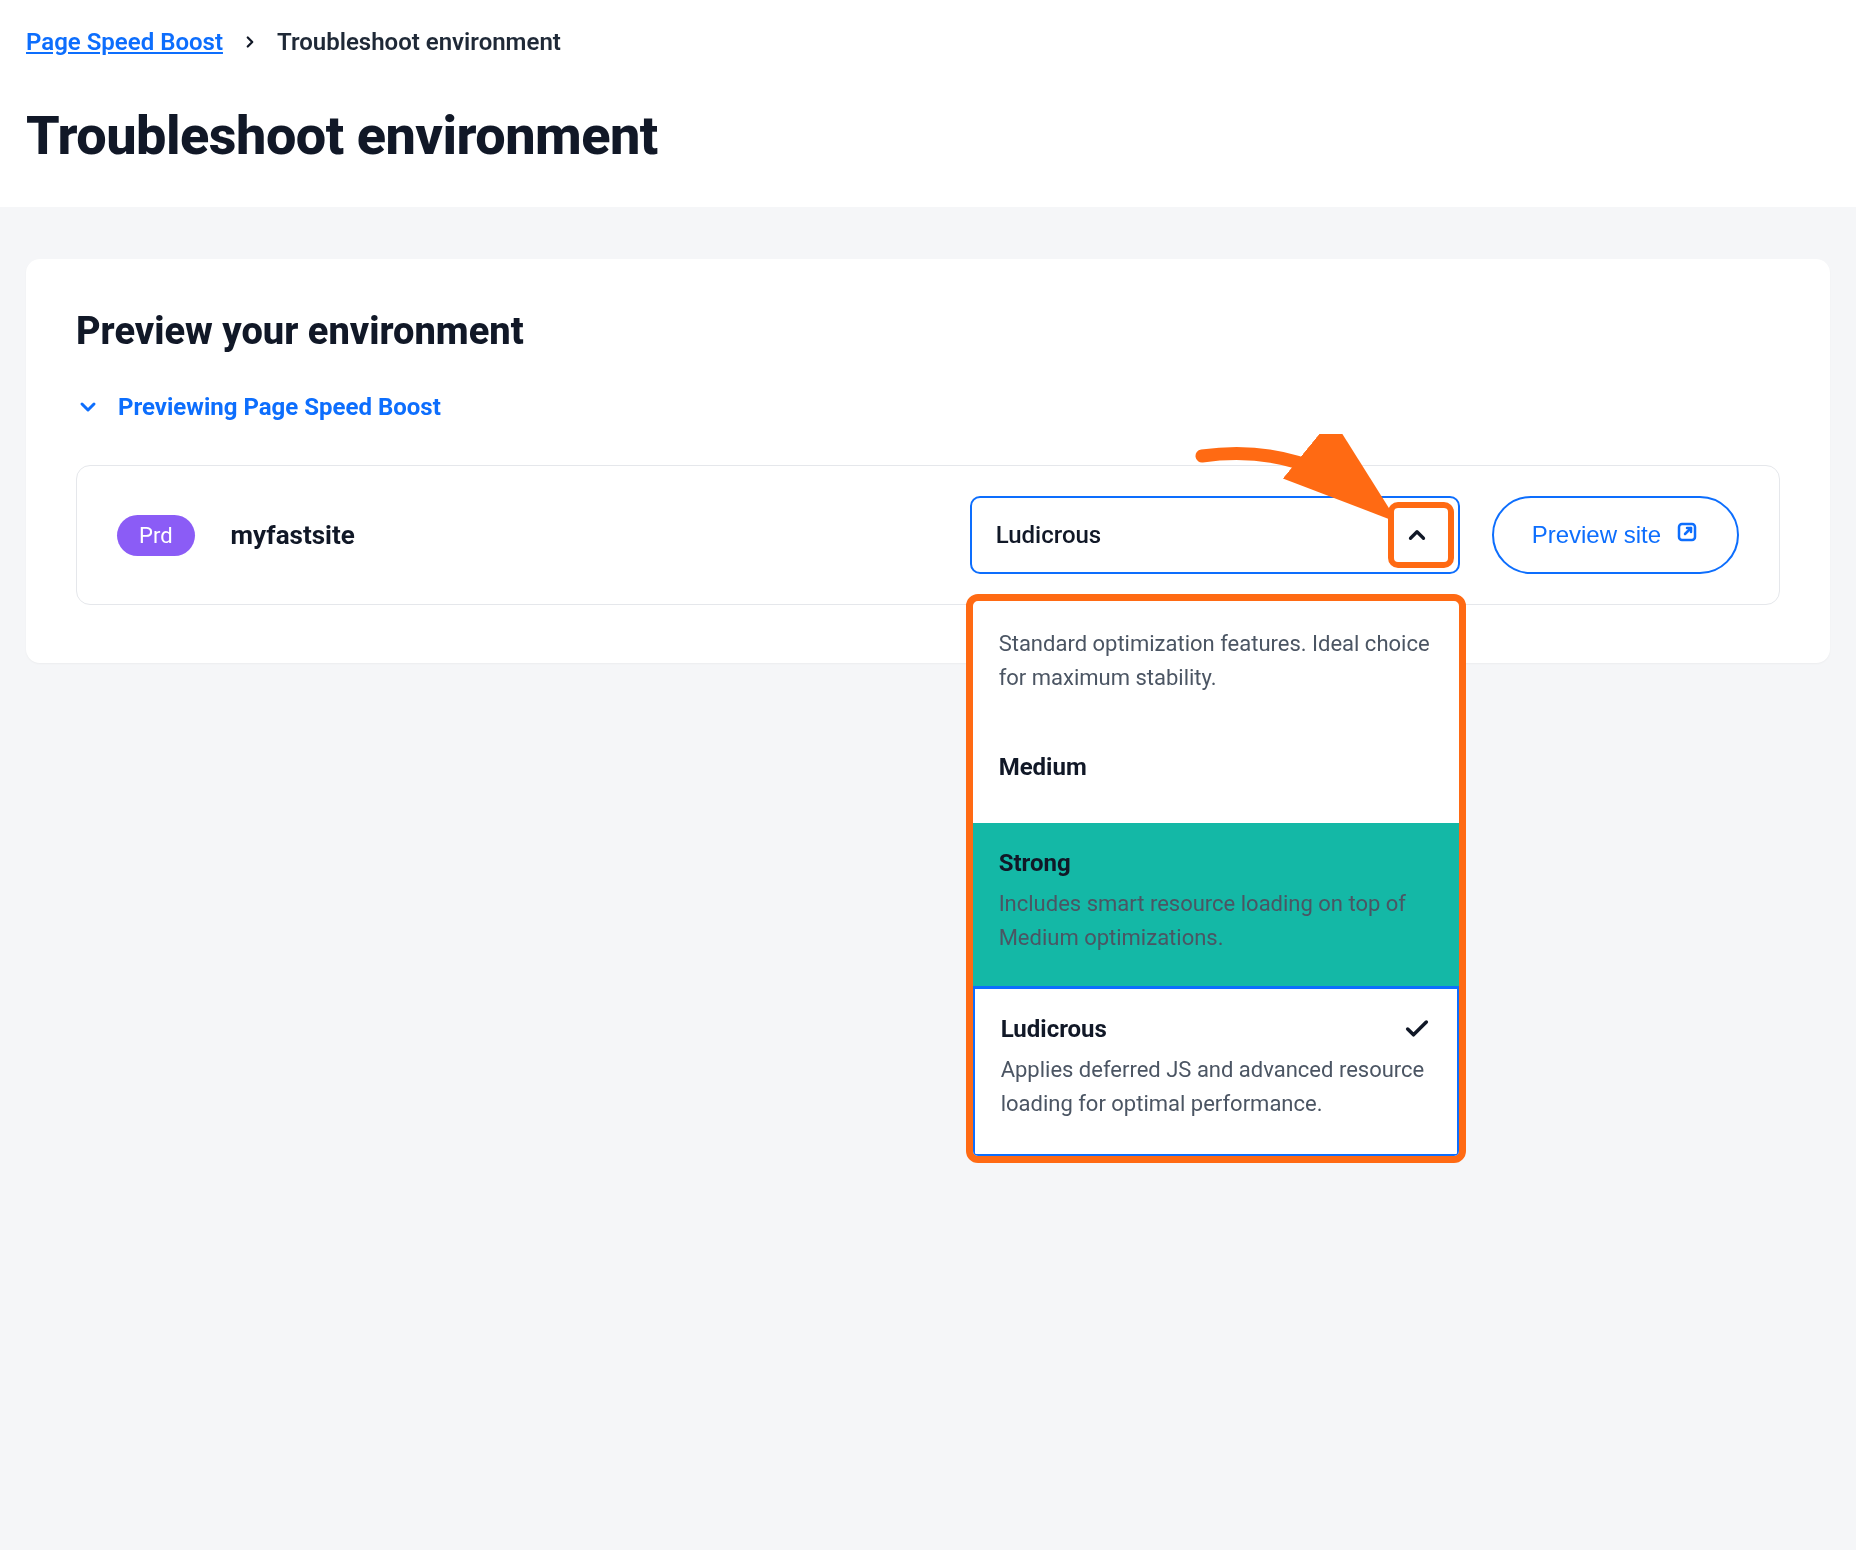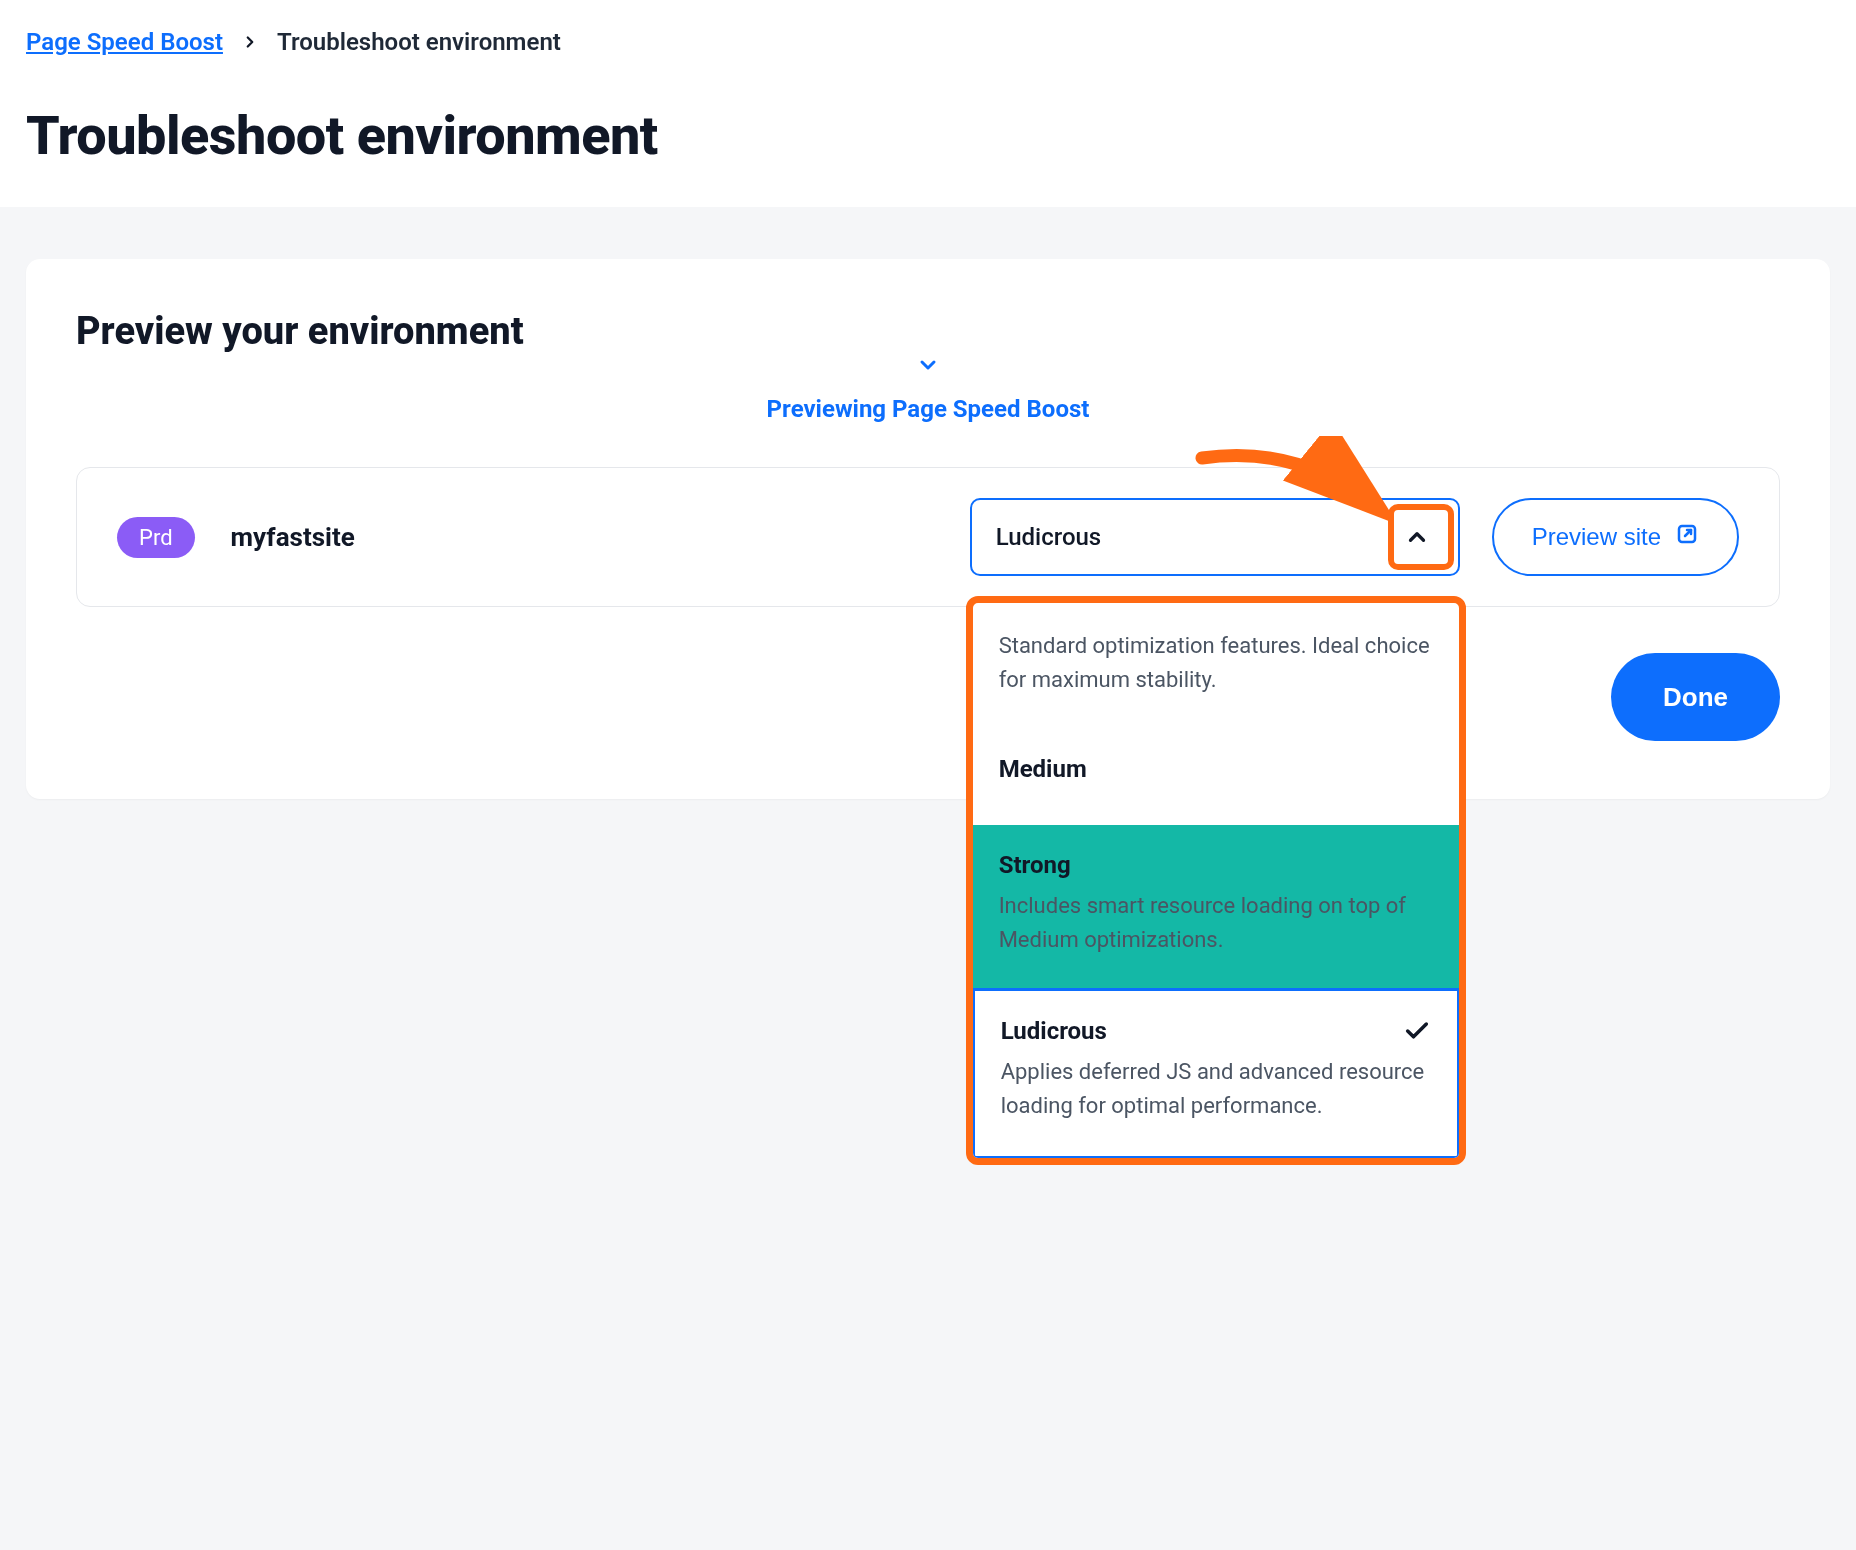--- a/index.html
+++ b/index.html
@@ -49,27 +49,27 @@
     padding: 50px 50px 58px 50px;
     box-shadow: 0 1px 2px rgba(0,0,0,0.04);
     position: relative;
   }
   .card-title {
     font-size: 38px;
     font-weight: 800;
     color: #111827;
   }
   .expandable {
+    margin-top: 40px;
     display: flex;
     align-items: center;
     gap: 18px;
     color: #0d6efd;
     font-size: 24px;
     font-weight: 700;
-    flex-direction: column;
   }
   .expandable .chev {
     display:inline-flex;
   }
   .env-panel {
     margin-top: 44px;
     border: 1px solid #e5e7eb;
     border-radius: 14px;
     padding: 30px 40px;
     display: flex;
@@ -292,17 +292,14 @@
         <span>
           <svg width="24" height="24" viewBox="0 0 24 24" fill="none" stroke="#0d6efd" stroke-width="2.5" stroke-linecap="round" stroke-linejoin="round">
               <rect x="4" y="4" width="16" height="16" rx="3"></rect>
               <path d="M10 14 L16 8"></path>
               <path d="M12 8 H16 V12"></path>
             </svg>
         </span>
       </button>
     </div>
 
-    <div class="done-row">
-      <button class="done-btn">Done</button>
-    </div>
   </div>
 </div>
 
 </body></html>

